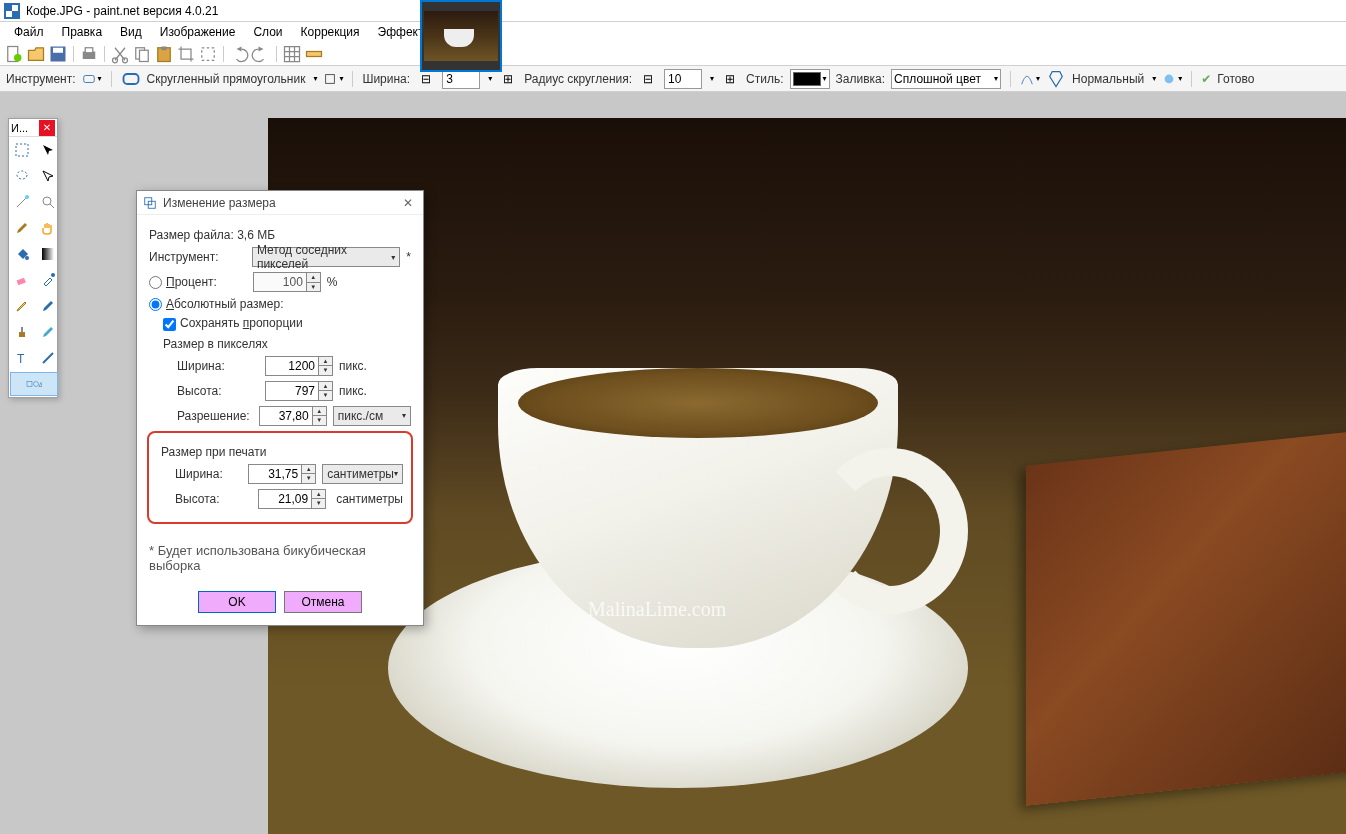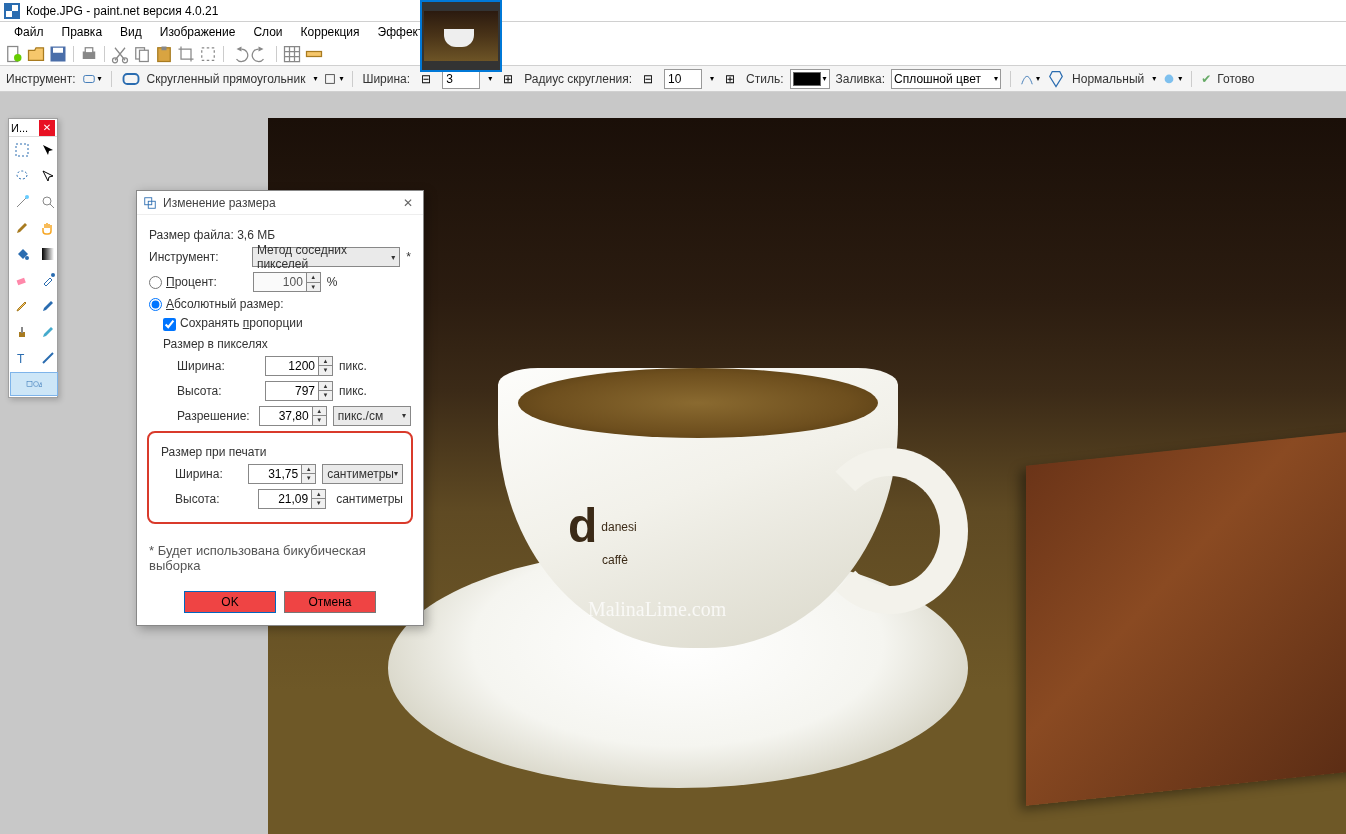--- a/index.html
+++ b/index.html
@@ -66,21 +66,21 @@
 .dialog .spin .arr span { flex:1; display:flex; align-items:center; justify-content:center; font-size:6px; line-height:1; cursor:pointer;}
 .dialog .spin .arr span:first-child{border-bottom:1px solid #888;}
 .dialog select, .dialog .combo { height:20px; border:1px solid #888; background:#eee; padding:0 4px; font-size:12px; }
 .dialog .combo { display:flex; align-items:center; background:#eaeaea; }
 .dialog .subhdr { margin:6px 0 2px 0; }
 .dialog .indent { margin-left:14px; }
 .dialog .indent2 { margin-left:28px; }
 .dialog .highlight { border:2.5px solid #d93a2b; border-radius:8px; padding:6px 8px 8px 8px; margin:4px -2px 19px -2px; }
 .dialog .footnote { color:#555; font-size:13px; margin-top:4px; }
 .dialog .btns { display:flex; justify-content:center; gap:8px; padding:8px 0 12px 0; }
-.dialog .btns button { width:92px; height:22px; border:1px solid #777; background:#ef4444; cursor:pointer; }
+.dialog .btns button { width:78px; height:22px; border:1px solid #777; background:#f0abfc; cursor:pointer; }
 .dialog .btns button.primary { border:1px solid #0067c0; }
 .dialog input[type=radio],.dialog input[type=checkbox]{ margin-right:4px; vertical-align:middle; }
 .dialog label u { text-decoration: underline; }
 </style>
 </head>
 <body>
 
 <div class="titlebar">
   <svg class="icon" viewBox="0 0 16 16">
       <rect width="16" height="16" fill="#2a6cb0"></rect>
@@ -254,21 +254,20 @@
   <div class="sep"></div>
   <span style="color:#6a6">✔</span>
   <span class="lbl">Готово</span>
 </div>
 
 <div class="workspace">
   <div class="canvas">
     <div class="saucer"></div>
     <div class="cup"></div>
     <div class="coffee"></div>
-    <div class="logo"><span class="d">d</span><span>danesi</span><div style="font-size:12px;margin-left:34px">caffè</div></div>
     <div class="watermark">MalinaLime.com</div>
     <div class="book"></div>
   </div>
 </div>
 
 <div class="toolswin">
   <div class="hdr">
     <span class="ttl">И...</span>
     <span class="close">✕</span>
   </div>

